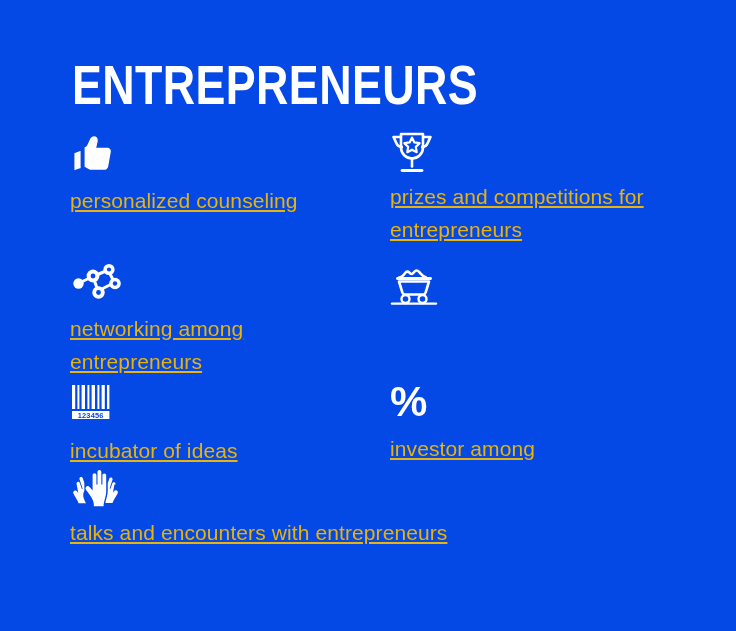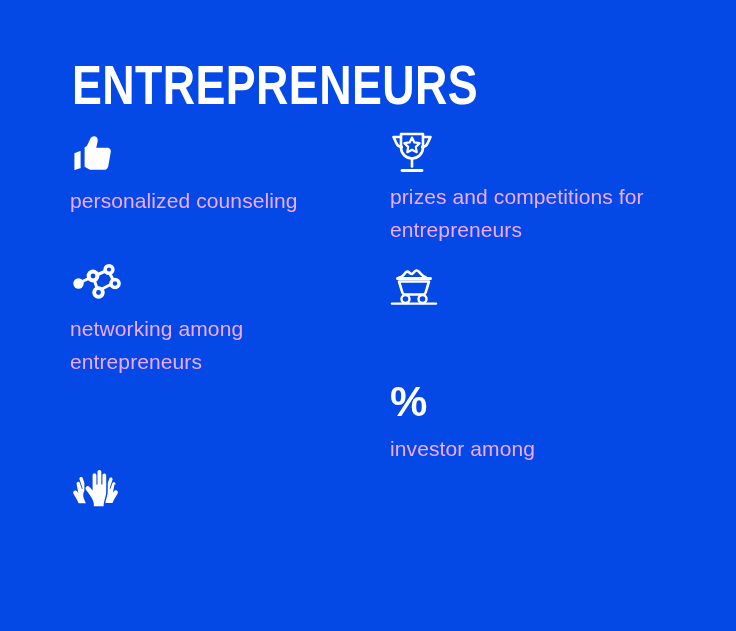--- a/index.html
+++ b/index.html
@@ -39,27 +39,28 @@
   .item{
     position:absolute;
   }
   .icon{
     display:block;
     height:42px;
     margin-bottom:8px;
   }
   .icon svg{display:block;}
   .label{
-    color:#f0abfc;
+    color:#eab308;
     font-family:"Liberation Sans", sans-serif;
     font-size:21px;
     line-height:33px;
     font-weight:400;
     letter-spacing:0.1px;
     white-space:pre-line;
+    text-decoration:underline;
   }
   
   .pos-c1r1{left:70px;top:134px;width:300px;}
   .pos-c2r1{left:390px;top:130px;width:320px;}
   .pos-c1r2{left:70px;top:262px;width:300px;}
   .pos-c2r2{left:390px;top:262px;width:310px;}
   .pos-c1r3{left:70px;top:384px;width:300px;}
   .pos-c2r3{left:390px;top:382px;width:300px;}
   .pos-c1r4{left:70px;top:466px;width:560px;}
 
@@ -134,35 +135,55 @@
           <path d="M6 16.5c0-.8.7-1.5 1.6-1.5h32.8c.9 0 1.6.7 1.6 1.5 0 .8-.7 1.5-1.6 1.5H7.6C6.7 18 6 17.3 6 16.5z" fill="#ffffff"></path>
           <path d="M9 15.5c2.8-.2 4-1.6 6.2-4.6 1.6-2.2 3.3-1.2 4.7.2 1.4 1.4 2.6 1.1 4.1-.8 1.6-2 3.2-2.4 4.9-.6 2.3 2.4 3.6 4.9 6.9 5.6" stroke="#ffffff" stroke-width="2.6" stroke-linejoin="round" stroke-linecap="round"></path>
           <path d="M9 19.5h30l-3.4 11.2c-.3 1-1.3 1.8-2.4 1.8H14.8c-1.1 0-2.1-.8-2.4-1.8L9 19.5z" stroke="#ffffff" stroke-width="2.6" stroke-linejoin="round"></path>
           <circle cx="15.5" cy="37" r="4" stroke="#ffffff" stroke-width="2.4"></circle>
           <circle cx="32.5" cy="37" r="4" stroke="#ffffff" stroke-width="2.4"></circle>
           <path d="M2 41.6h44" stroke="#ffffff" stroke-width="2.4" stroke-linecap="round"></path>
         </svg>
       </span>
     </div>
 
+    <div class="item pos-c1r3">
+      <span class="icon">
+        <svg width="44" height="36" viewBox="0 0 44 36" fill="none" xmlns="http://www.w3.org/2000/svg">
+          <g fill="#ffffff">
+            <rect x="2" y="1" width="3.2" height="24"></rect>
+            <rect x="7.4" y="1" width="2" height="24"></rect>
+            <rect x="11.6" y="1" width="3.4" height="24"></rect>
+            <rect x="17.4" y="1" width="2" height="24"></rect>
+            <rect x="21.6" y="1" width="3.4" height="24"></rect>
+            <rect x="27.4" y="1" width="2" height="24"></rect>
+            <rect x="31.6" y="1" width="3.2" height="24"></rect>
+            <rect x="37" y="1" width="2.4" height="24"></rect>
+          </g>
+          <rect x="2" y="27" width="37.4" height="8" fill="#ffffff"></rect>
+          <text x="20.7" y="33.6" text-anchor="middle" font-family="'Liberation Sans',sans-serif" font-size="7.4" font-weight="700" fill="#0448e6" letter-spacing="0.2">123456</text>
+        </svg>
+      </span>
+      <div class="label">incubator of ideas</div>
+    </div>
 
     <div class="item pos-c2r3">
       <span class="icon-percent">%</span>
       <div class="label">investor among</div>
     </div>
 
     <div class="item pos-c1r4">
       <span class="icon">
         <svg width="52" height="42" viewBox="0 0 52 42" fill="none" xmlns="http://www.w3.org/2000/svg">
           <g fill="#ffffff">
 
             <path d="M22.6 9.2c0-1.1.85-2 1.9-2s1.9.9 1.9 2v9.3h1.1V6.1c0-1.1.85-2 1.9-2s1.9.9 1.9 2v12.4h1.1v-9c0-1.1.85-2 1.9-2s1.9.9 1.9 2v15.6c0 6.1-2.6 9.9-2.6 15.1H23.9c0-4.5-1.1-6.7-3.4-10.1-1.6-2.4-3.4-4.8-4.6-6.5-.8-1.1-.5-2.5.6-3.2 1.05-.65 2.3-.35 3.1.6l3 3.6V9.2z"></path>
 
             <path d="M6.6 18.2c-.3-.95.2-1.95 1.1-2.25.9-.3 1.85.2 2.15 1.1l2 5.9.85-.3-3.2-9.4c-.3-.95.2-1.95 1.1-2.25.9-.3 1.85.2 2.15 1.1l1.6 4.8v7.8c-1.5 2.6-1.4 5.5-.35 8.2.55 1.45 1.3 2.9 2 4.25H8.6c-1.3-3.4-3.2-6-5.1-9.5-.6-1.1-.2-2.45.9-3 1.05-.5 2.2-.15 2.8.8l1.1 1.7-1.7-9.05z"></path>
 
             <path d="M45.5 18.6c.3-.95-.2-1.95-1.1-2.25-.9-.3-1.85.2-2.15 1.1l-1.8 5.3-.85-.3 2.9-8.6c.3-.95-.2-1.95-1.1-2.25-.9-.3-1.85.2-2.15 1.1l-1.5 4.5v7.3c0 4.9-1.7 8.4-2.4 12.45h7.15c1.3-3.4 3.2-6 5.1-9.5.6-1.1.2-2.45-.9-3-1.05-.5-2.2-.15-2.8.8l-1.1 1.7 1.7-8.35z"></path>
           </g>
         </svg>
       </span>
+      <div class="label">talks and encounters with entrepreneurs</div>
     </div>
 
   </div>
 </div>
 
 </body></html>

